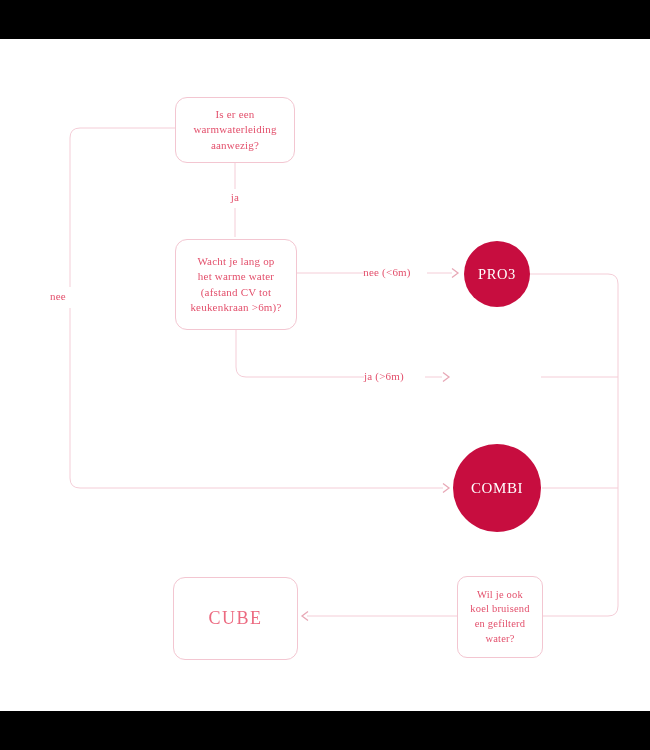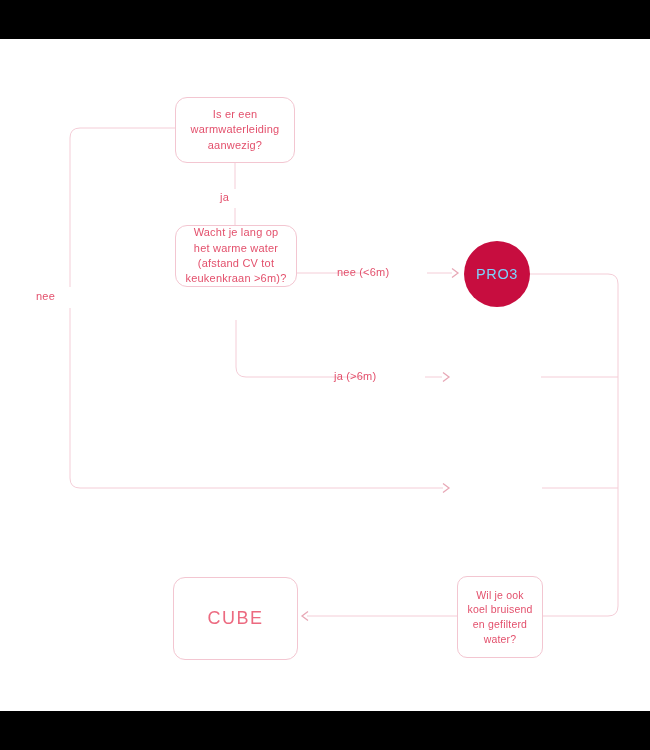--- a/index.html
+++ b/index.html
@@ -1,46 +1,46 @@
 <!DOCTYPE html>
 <html><head>
 <meta charset="utf-8">
 <style>
   html,body{margin:0;padding:0;background:#ffffff;}
   #screen{
     position:relative;width:650px;height:750px;overflow:hidden;
-    background:#ffffff;font-family:Liberation Sans, sans-serif;
+    background:#ffffff;font-family:Liberation Serif, serif;
   }
   .bar{position:absolute;left:0;width:650px;background:#000000;}
   #bar-top{top:0;height:39px;}
   #bar-bottom{top:711px;height:39px;}
   #wires{position:absolute;left:0;top:0;width:650px;height:750px;}
 
   .qbox{
     position:absolute;background:#ffffff;border:1px solid #f3c6d1;border-radius:12px;
     display:flex;align-items:center;justify-content:center;text-align:center;
     color:#e3506c;font-size:11px;line-height:1.4;white-space:pre-line;
     letter-spacing:0.2px;box-sizing:border-box;
   }
   #q1{left:175px;top:97px;width:120px;height:66px;}
-  #q2{left:175px;top:225px;width:122px;height:62px;}
+  #q2{left:175px;top:239px;width:122px;height:91px;}
   #q3{left:457px;top:576px;width:86px;height:82px;border-radius:10px;font-size:10.5px;}
   #cube-box{left:173px;top:577px;width:125px;height:83px;font-size:18px;letter-spacing:1.5px;color:#ec6a80;white-space:normal;}
 
   .circle{
-    position:absolute;border-radius:50%;background:#c70d3f;color:#7dd3fc;
+    position:absolute;border-radius:50%;background:#c70d3f;color:#ffffff;
     display:flex;align-items:center;justify-content:center;
     font-size:15px;letter-spacing:0.6px;
   }
   #circle-pro3{left:464px;top:241px;width:66px;height:66px;font-size:14.5px;}
   #circle-combiplus{left:453px;top:333px;width:88px;height:88px;}
   #circle-combi{left:453px;top:444px;width:88px;height:88px;}
 
   .lbl{
-    position:absolute;color:#e3506c;font-size:11px;text-align:left;
+    position:absolute;color:#e3506c;font-size:11px;text-align:center;
     letter-spacing:0.2px;background:transparent;
   }
   #lbl-ja{left:220px;top:191px;width:30px;}
   #lbl-nee{left:36px;top:290px;width:44px;}
   #lbl-nee6m{left:337px;top:266px;width:100px;}
   #lbl-ja6m{left:334px;top:370px;width:100px;}
 </style>
 </head>
 <body>
 
@@ -85,20 +85,21 @@
   <div id="q3" class="qbox">Wil je ook
 koel bruisend
 en gefilterd
 water?</div>
 
   <div id="cube-box" class="qbox">CUBE</div>
 
   <div id="circle-pro3" class="circle">PRO3</div>
 
 
+  <div id="circle-combi" class="circle">COMBI</div>
 
   <div id="lbl-ja" class="lbl">ja</div>
 
   <div id="lbl-nee" class="lbl">nee</div>
 
   <div id="lbl-nee6m" class="lbl">nee (&lt;6m)</div>
 
   <div id="lbl-ja6m" class="lbl">ja (&gt;6m)</div>
 
 </div>

